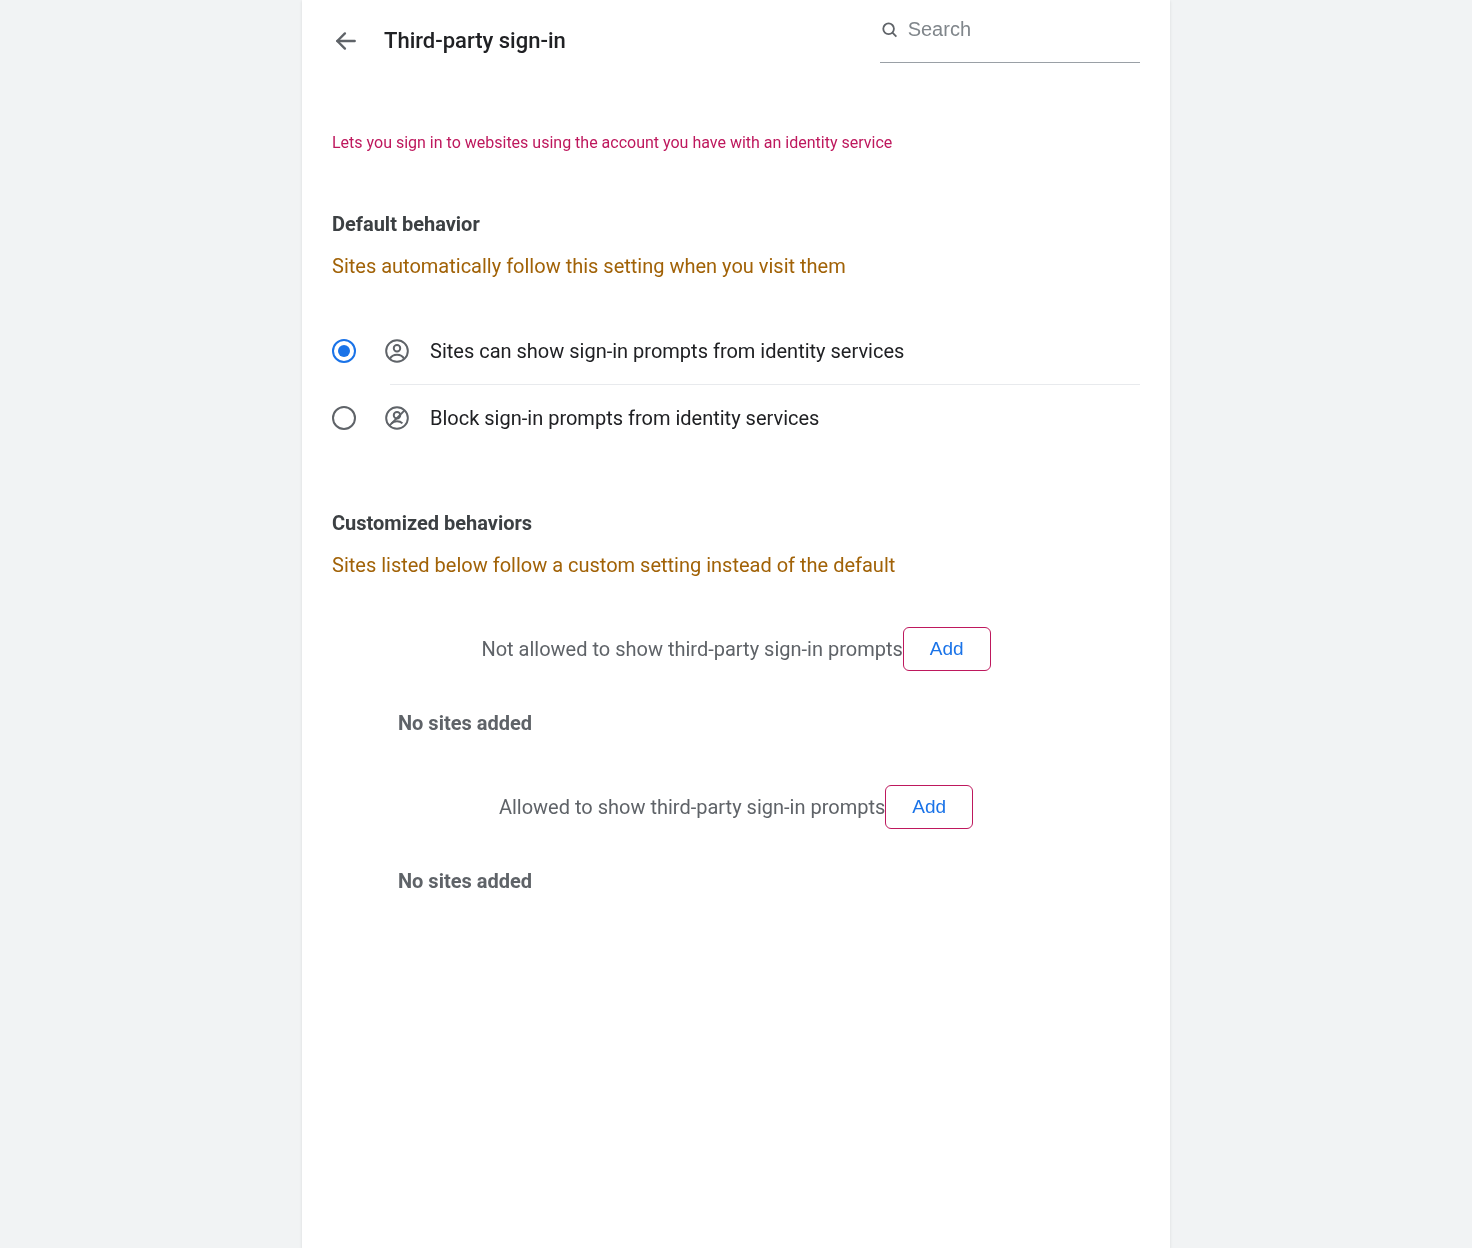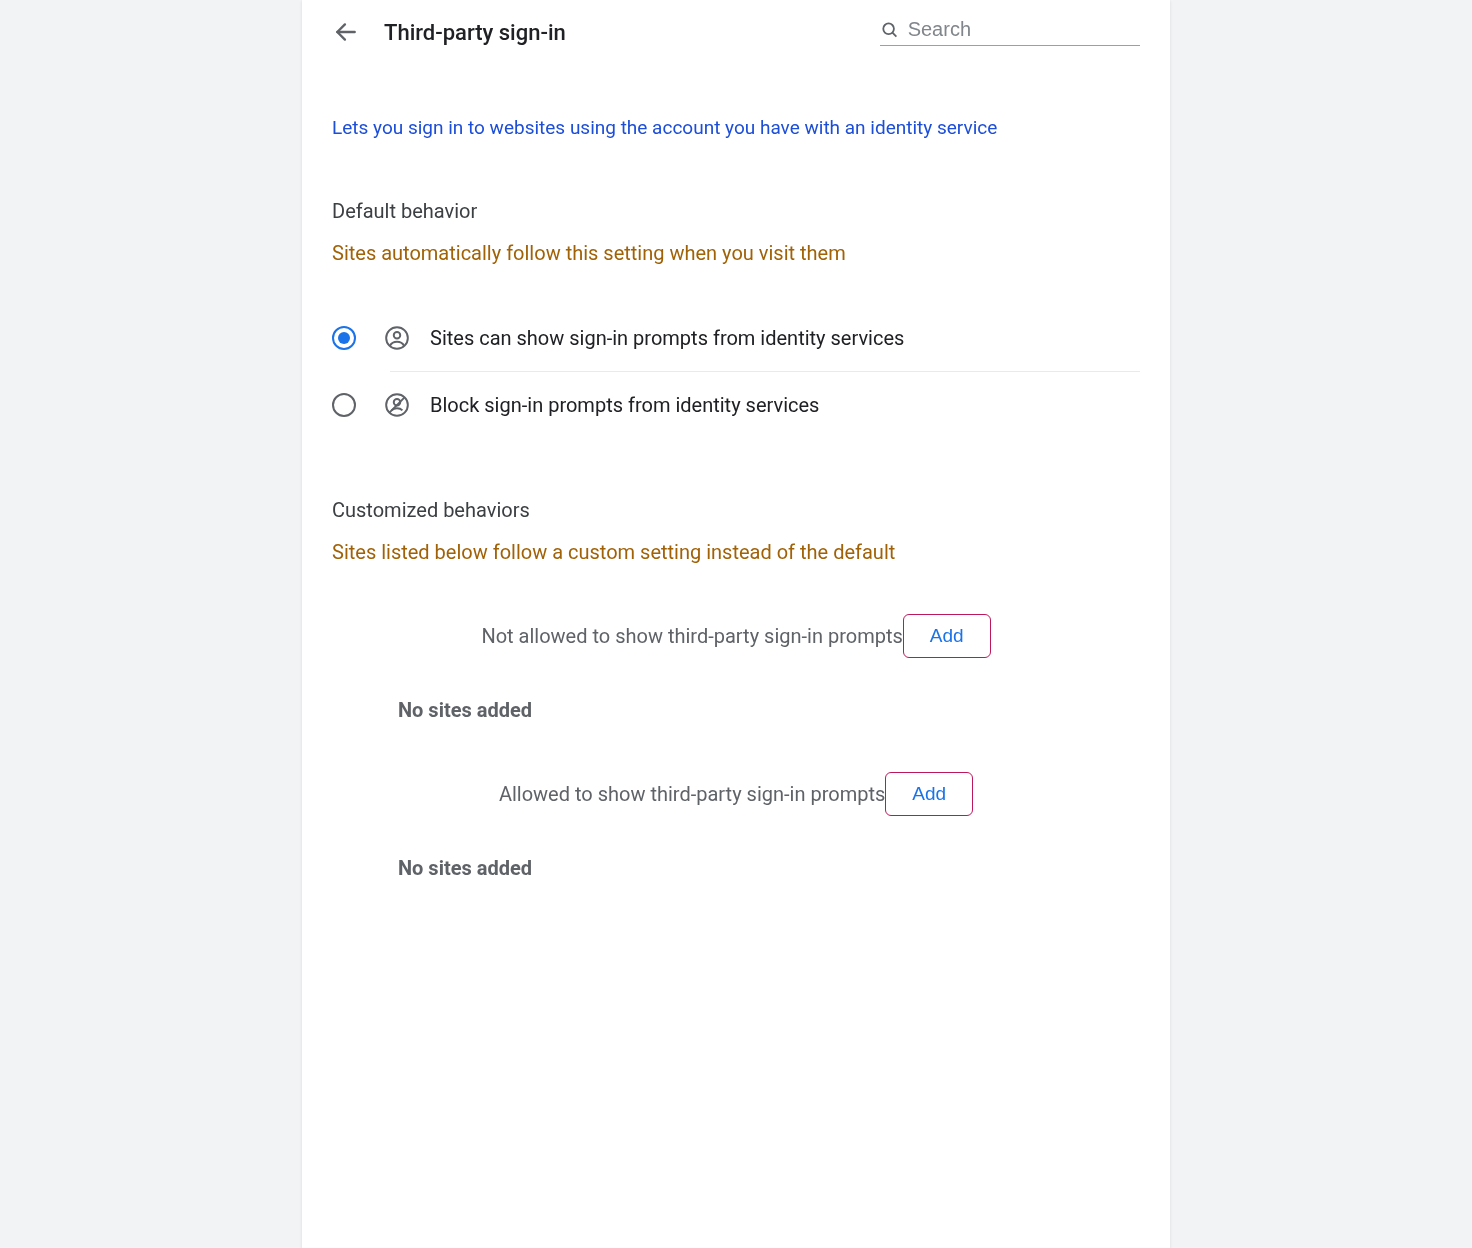--- a/index.html
+++ b/index.html
@@ -32,42 +32,42 @@
     font-size: 22px;
     font-weight: 500;
     color: #202124;
     flex: 1;
   }
   .search-wrap {
     display: flex;
     align-items: center;
     border-bottom: 1px solid #9aa0a6;
     width: 260px;
-    padding-bottom: 4px;
+    padding-bottom: 21px;
     gap: 8px;
   }
   .search-wrap svg { color: #5f6368; }
   .search-input {
     border: none;
     outline: none;
     font-size: 20px;
     color: #202124;
     width: 100%;
     background: transparent;
   }
   .search-input::placeholder { color: #80868b; }
 
   .desc {
-    font-size: 19px;
-    color: #1d4ed8;
+    font-size: 16px;
+    color: #be185d;
     margin-bottom: 60px;
   }
   .section-title {
     font-size: 20px;
-    font-weight: 400;
+    font-weight: 700;
     color: #3c4043;
     margin-bottom: 18px;
   }
   .section-sub {
     font-size: 20px;
     color: #a16207;
     margin-bottom: 40px;
   }
 
   .radio-row {

